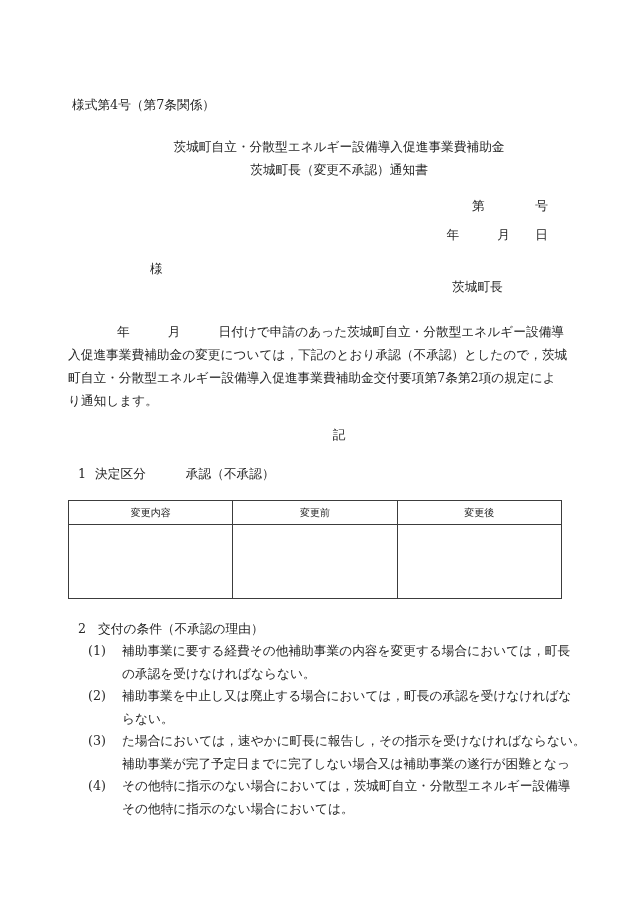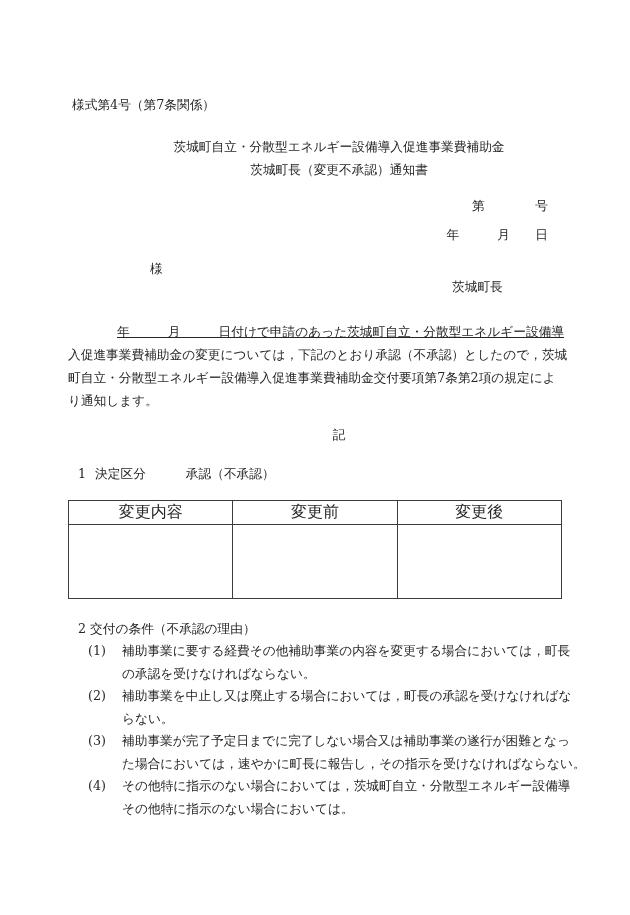--- a/index.html
+++ b/index.html
@@ -19,42 +19,42 @@
   .form-number{left:72px;top:93px;}
   .title1{top:135px;}
   .title2{top:158px;}
   .docnum{right:72px;top:194px;}
   .dateline{right:72px;top:223px;text-align:right;}
   .honorific{left:150px;top:257px;}
   .sender{left:452px;top:275px;}
 
   .body{left:68px;top:320px;width:500px;line-height:23px;}
   .bline{white-space:nowrap;}
-  .indent{padding-left:49px;text-decoration:underline;}
+  .indent{padding-left:49px;}
 
   .record{top:423px;}
 
   .sec1{left:78px;top:462px;}
   .s1label{margin-left:9px;}
   .s1value{margin-left:40px;}
 
   table.changes{
     left:68px;top:500px;width:494px;
     border-collapse:collapse;table-layout:fixed;
-    font-size:16px;color:var(--text,#262626);
+    font-size:10px;color:var(--text,#262626);
   }
   table.changes th,table.changes td{
     border:1px solid var(--table-border,#3c3c3c);
     padding:0;font-weight:normal;
   }
   table.changes th{height:23px;text-align:center;}
   table.changes td{height:73px;}
 
   .sec2head{left:78px;top:617px;}
-  .s2label{margin-left:4px;}
+  .s2label{margin-left:12px;}
 
   .conditions{left:88px;top:640px;width:480px;line-height:22.5px;}
   .citem{position:relative;padding-left:34px;}
   .cmark{position:absolute;left:0;top:0;}
   .cline{white-space:nowrap;}
 </style>
 </head>
 <body>
 
 <div class="page">
@@ -110,22 +110,22 @@
       <div class="cline">補助事業に要する経費その他補助事業の内容を変更する場合においては，町長</div>
       <div class="cline">の承認を受けなければならない。</div>
     </div>
     <div class="citem">
       <span class="cmark">(2)</span>
       <div class="cline">補助事業を中止し又は廃止する場合においては，町長の承認を受けなければな</div>
       <div class="cline">らない。</div>
     </div>
     <div class="citem">
       <span class="cmark">(3)</span>
+      <div class="cline">た場合においては，速やかに町長に報告し，その指示を受けなければならない。</div>
       <div class="cline">補助事業が完了予定日までに完了しない場合又は補助事業の遂行が困難となっ</div>
-      <div class="cline">た場合においては，速やかに町長に報告し，その指示を受けなければならない。</div>
     </div>
     <div class="citem">
       <span class="cmark">(4)</span>
       <div class="cline">その他特に指示のない場合においては，茨城町自立・分散型エネルギー設備導</div>
       <div class="cline">その他特に指示のない場合においては。</div>
     </div>
   </div>
 
 </div>
 

